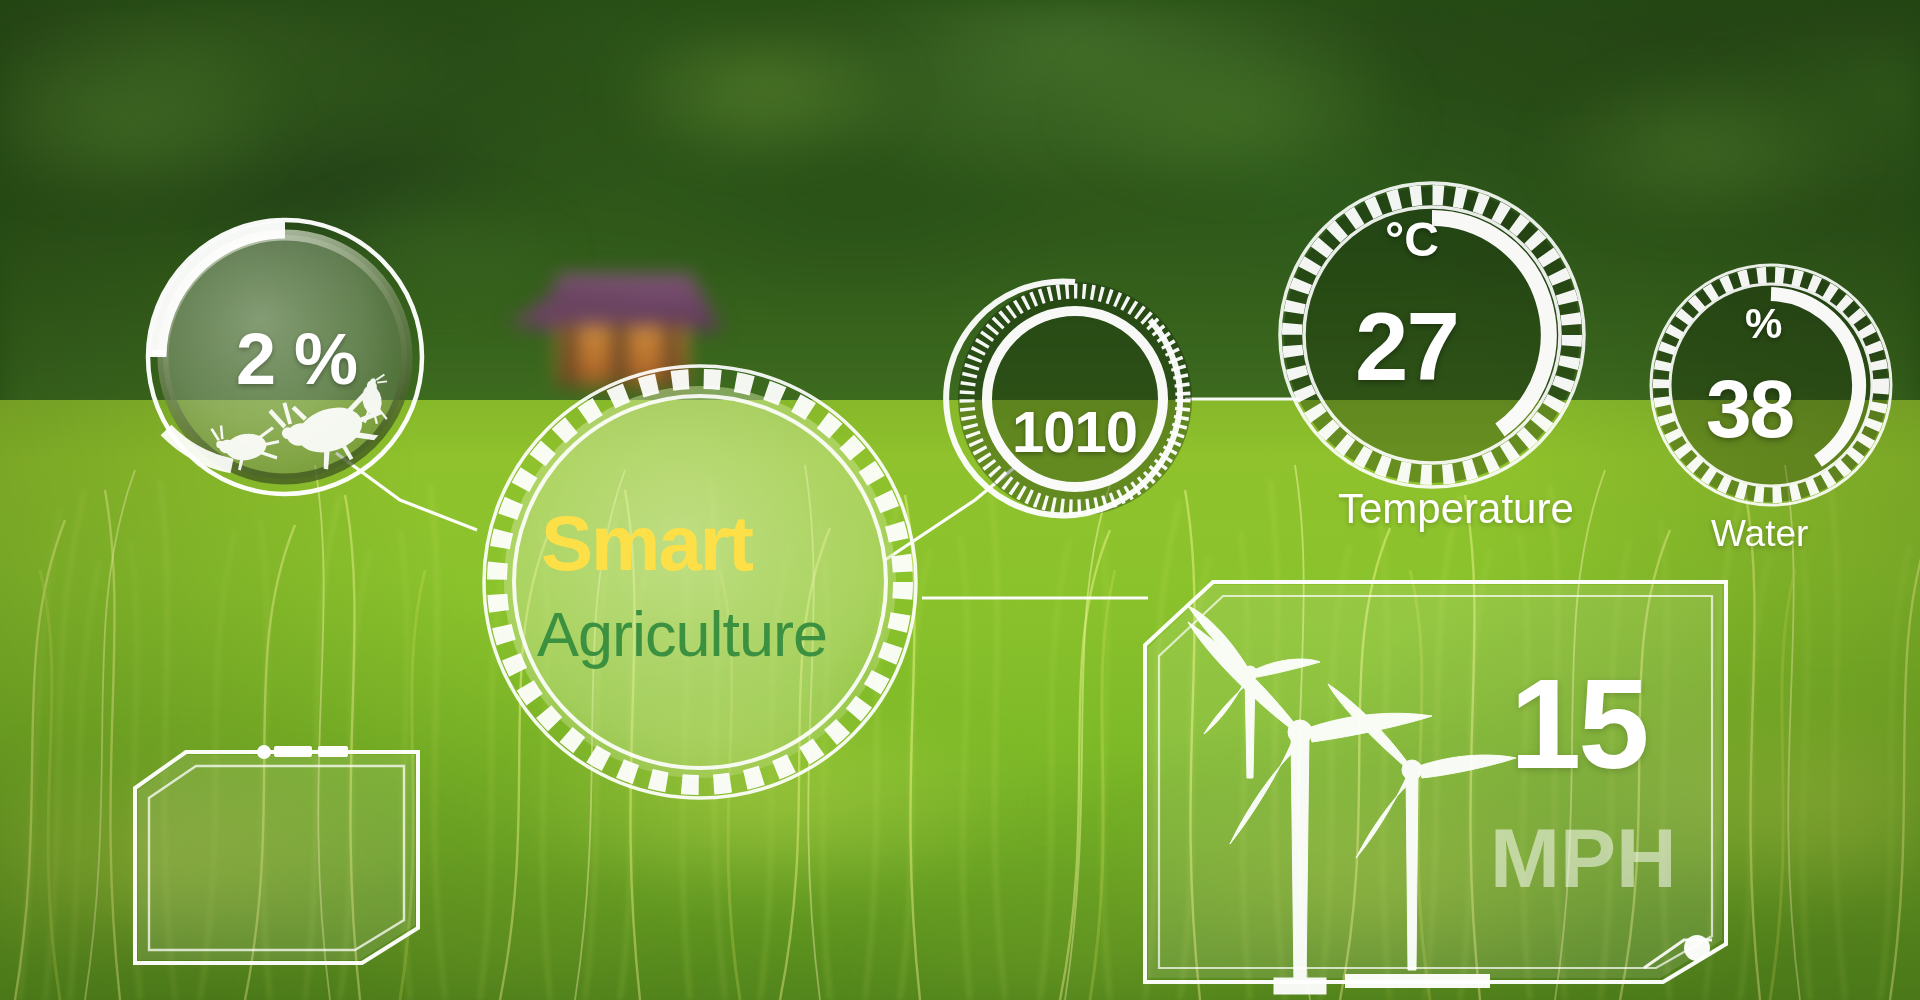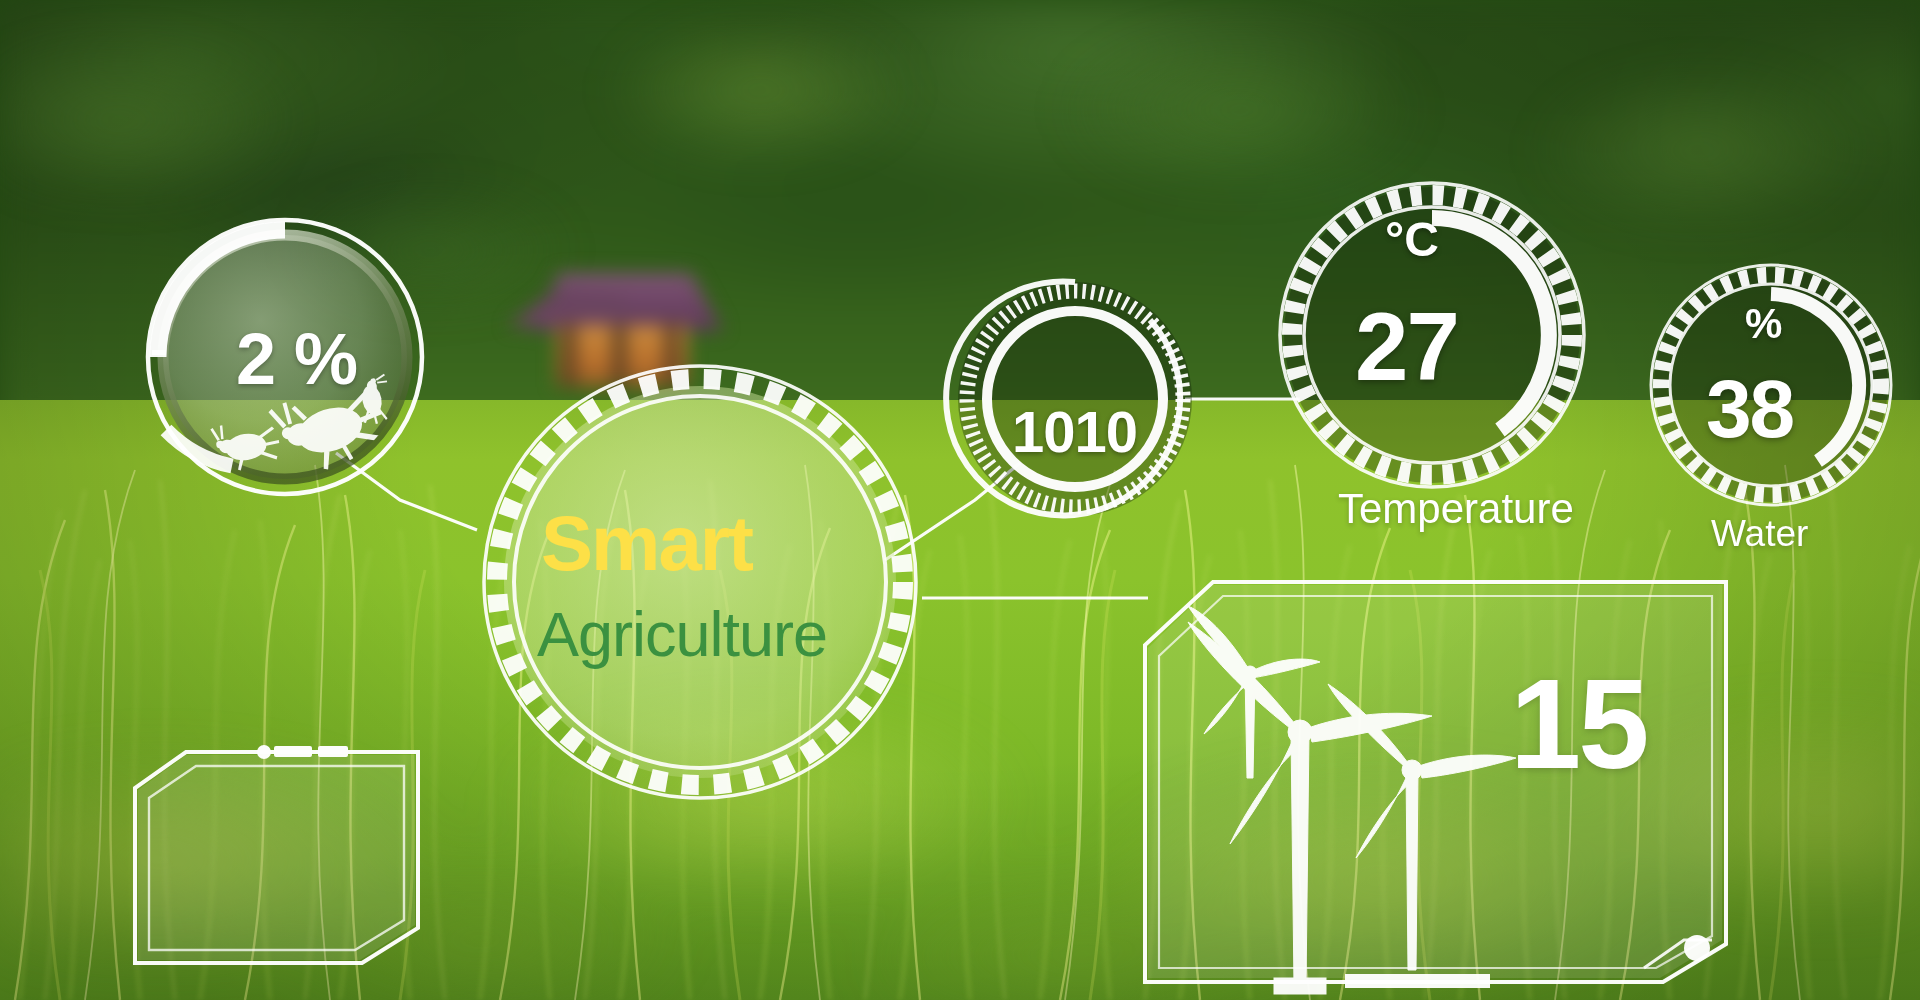--- a/index.html
+++ b/index.html
@@ -494,15 +494,16 @@
         </g>
       </g>
 
       <circle cx="1697" cy="948" r="13" fill="#ffffff" opacity=".96"></circle>
       <path d="M 1644 968 L 1684 940 L 1712 940" fill="none" stroke="#ffffff" stroke-width="3" opacity=".9"></path>
 
       <rect x="1345" y="974" width="145" height="14" fill="#ffffff" opacity=".96"></rect>
     </svg>
 
     <div class="hud-text wind-value">15</div>
+    <div class="hud-text wind-unit">MPH</div>
 
   </div>
 </div>
 
 </body></html>

